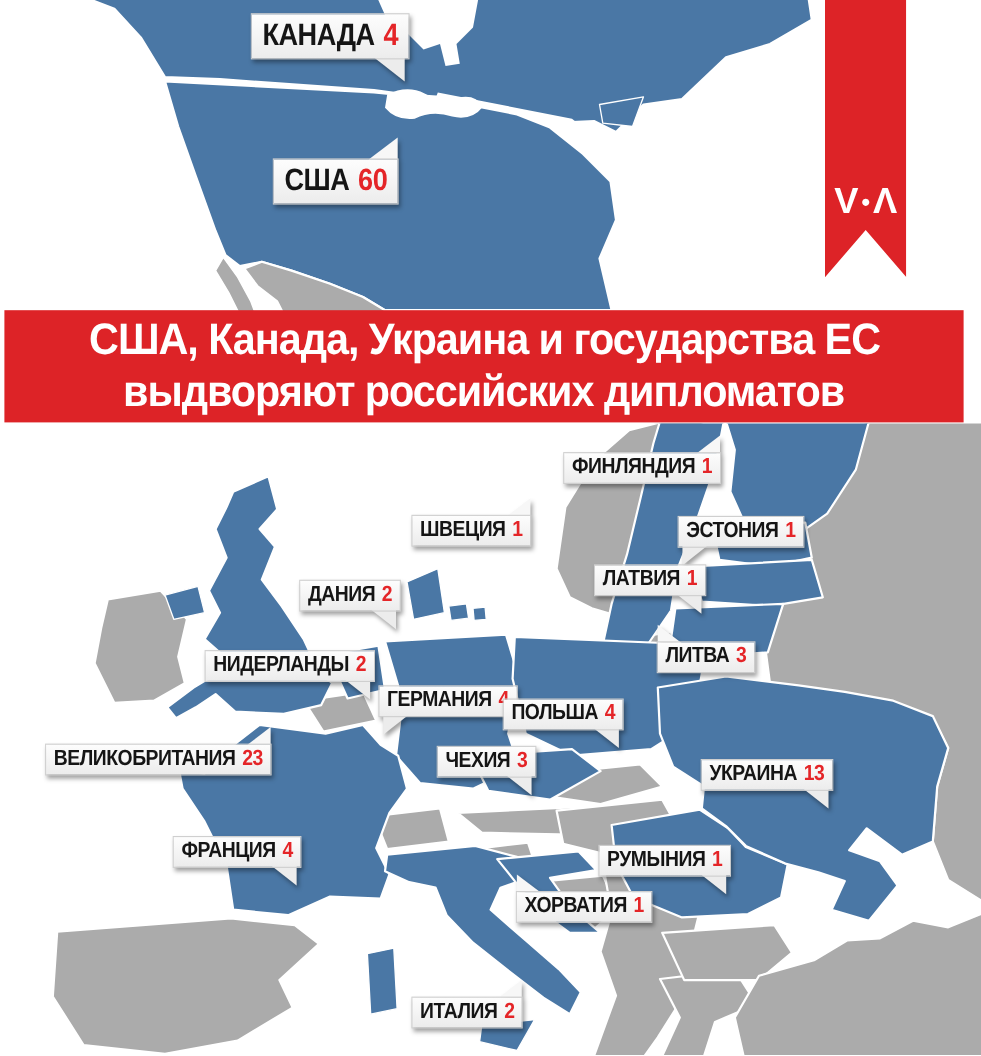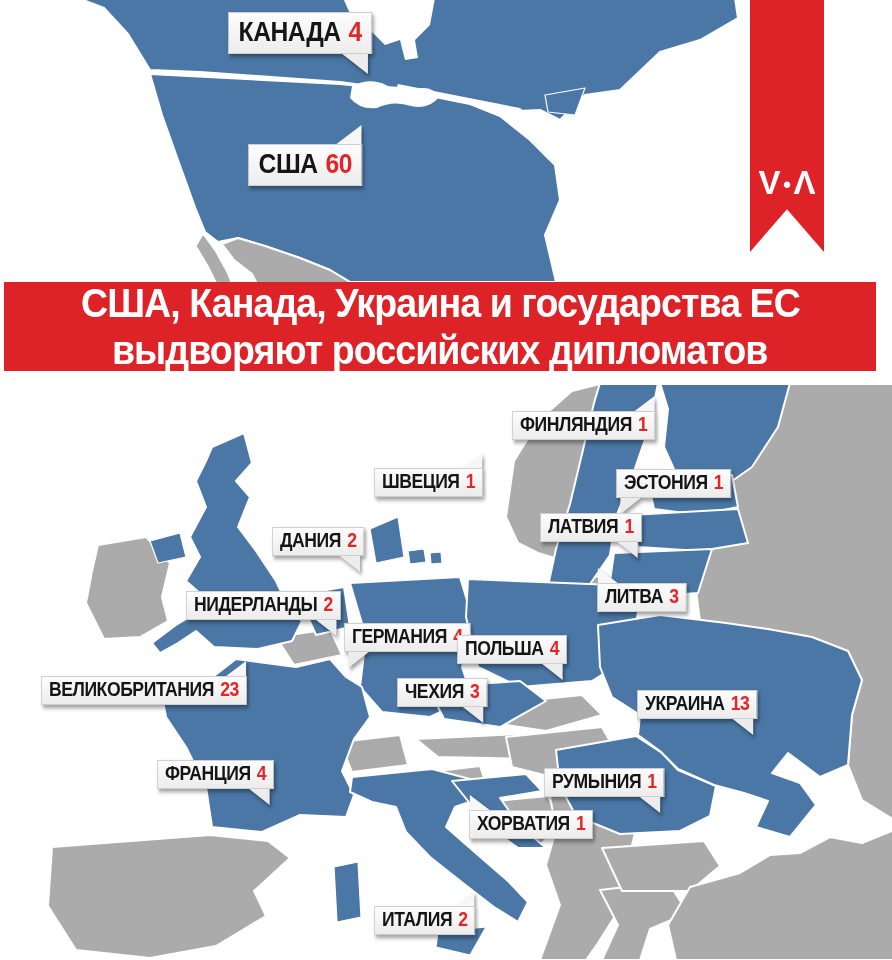--- a/index.html
+++ b/index.html
@@ -15,21 +15,21 @@
   #na-map{top:0;}
   #eu-map{top:385px;}
   .country{stroke:#fff;stroke-width:2;stroke-linejoin:round;}
   .b{fill:var(--blue);}
   .g{fill:var(--gray);}
   .w{fill:var(--sea);stroke:none;}
   .thin{stroke-width:1.2;}
 
   
   .banner{
-    position:absolute;left:4px;top:282px;width:872px;height:89px;
+    position:absolute;left:4px;top:282px;width:872px;height:102px;
     background:var(--red);z-index:6;
     display:flex;flex-direction:column;justify-content:center;align-items:center;
   }
   .banner .bline{
     color:#fff;font-weight:700;font-size:40px;line-height:47px;letter-spacing:-1px;
     white-space:nowrap;transform:scaleX(.94);transform-origin:center;
   }
 
   
   .ribbon{

